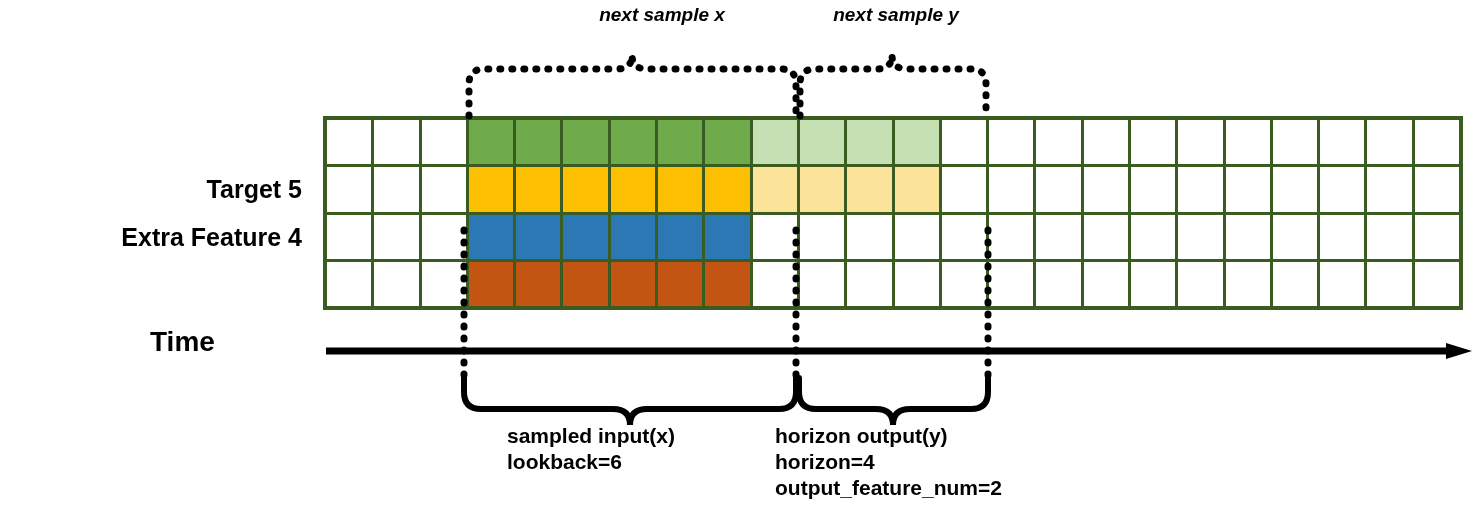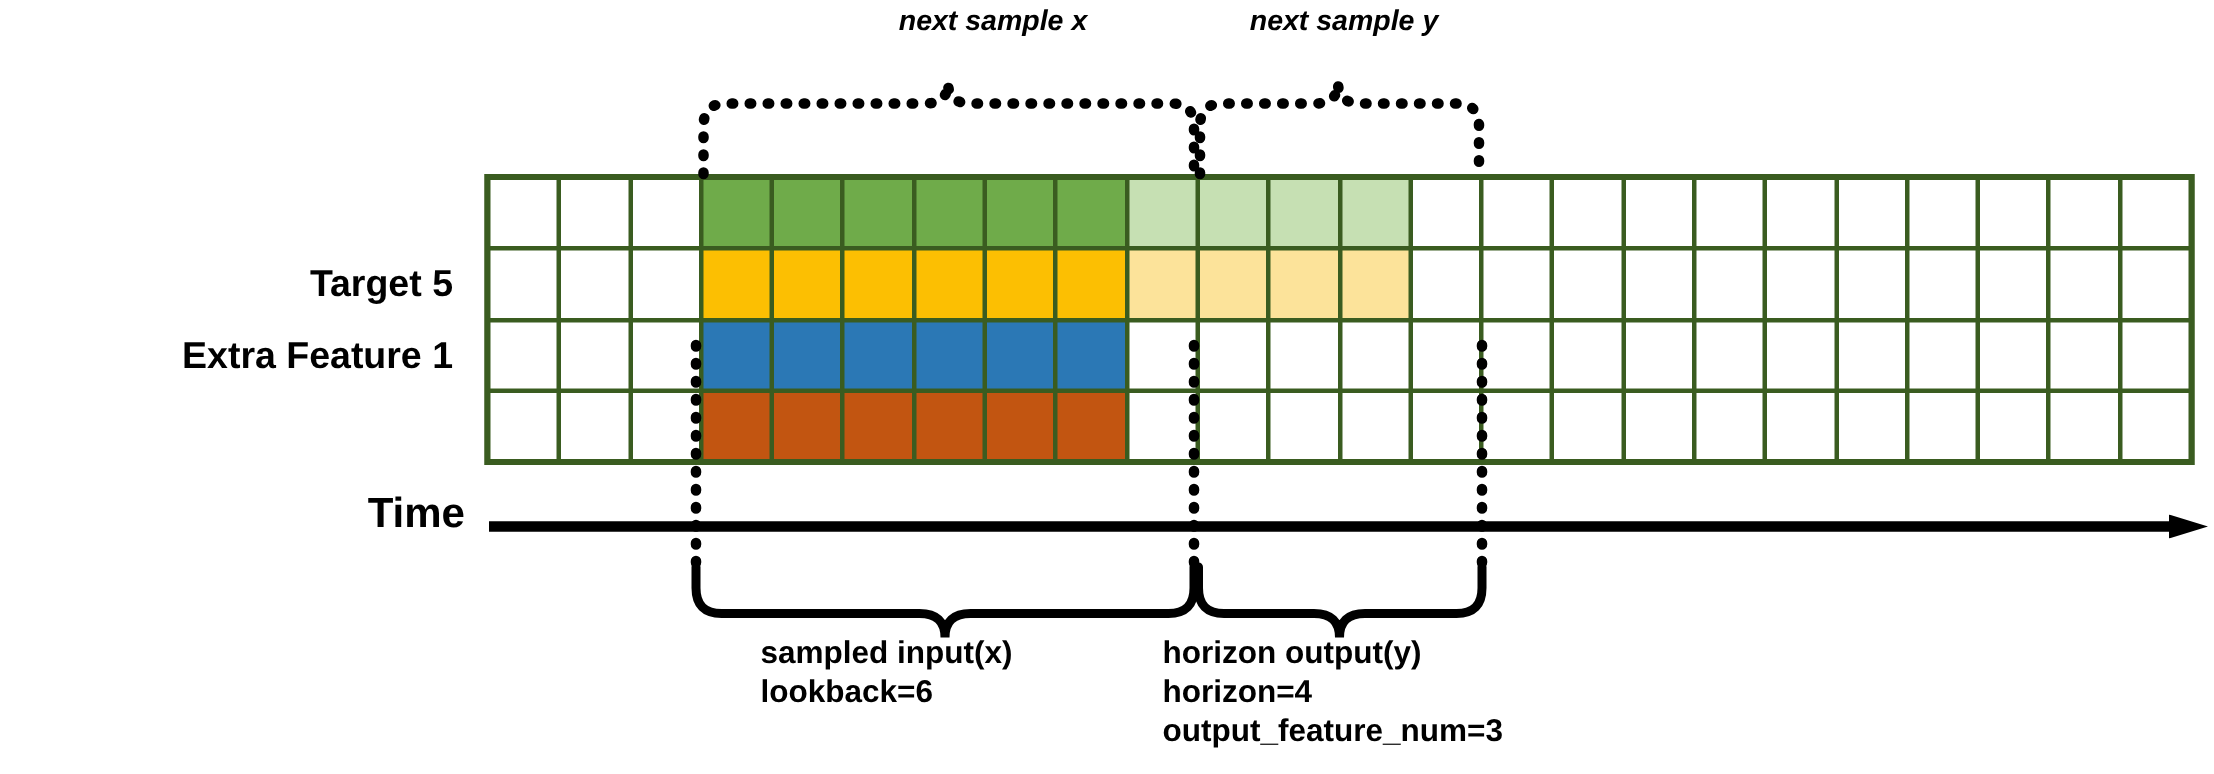--- a/index.html
+++ b/index.html
@@ -77,21 +77,20 @@
     gap: 3px;
   }
   .cell { background: #ffffff; }
 
   
   #time-label {
     position: absolute;
     left: 150px;
     top: 326px;
     width: 160px;
-    text-align: right;
     font-size: 28px;
     font-weight: 700;
   }
   #time-axis {
     position: absolute;
     left: 326px;
     top: 343px;
     width: 1146px;
     height: 16px;
   }
@@ -120,21 +119,21 @@
 <body>
 
 <div id="canvas">
 
 
   <div class="top-label" id="label-next-y">next sample y</div>
   <div class="top-label" id="label-next-x">next sample x</div>
 
   <div id="row-labels">
     <div class="row-label" style="top:48.5px">Target 5</div>
-    <div class="row-label" style="top:97px">Extra Feature 1</div>
+    <div class="row-label" style="top:97px">Extra Feature 4</div>
   </div>
 
   <div id="grid">
       <div class="cell" style="background: rgb(255, 255, 255);"></div>
       <div class="cell" style="background: rgb(255, 255, 255);"></div>
       <div class="cell" style="background: rgb(255, 255, 255);"></div>
       <div class="cell" style="background: rgb(111, 171, 74);"></div>
       <div class="cell" style="background: rgb(111, 171, 74);"></div>
       <div class="cell" style="background: rgb(111, 171, 74);"></div>
       <div class="cell" style="background: rgb(111, 171, 74);"></div>
@@ -264,16 +263,16 @@
     </g>
   </svg>
 
   <div class="bottom-note" id="note-input">
     <div>sampled input(x)</div>
     <div>lookback=6</div>
   </div>
   <div class="bottom-note" id="note-output">
     <div>horizon output(y)</div>
     <div>horizon=4</div>
-    <div>output_feature_num=3</div>
+    <div>output_feature_num=2</div>
   </div>
 
 </div>
 
 </body></html>

